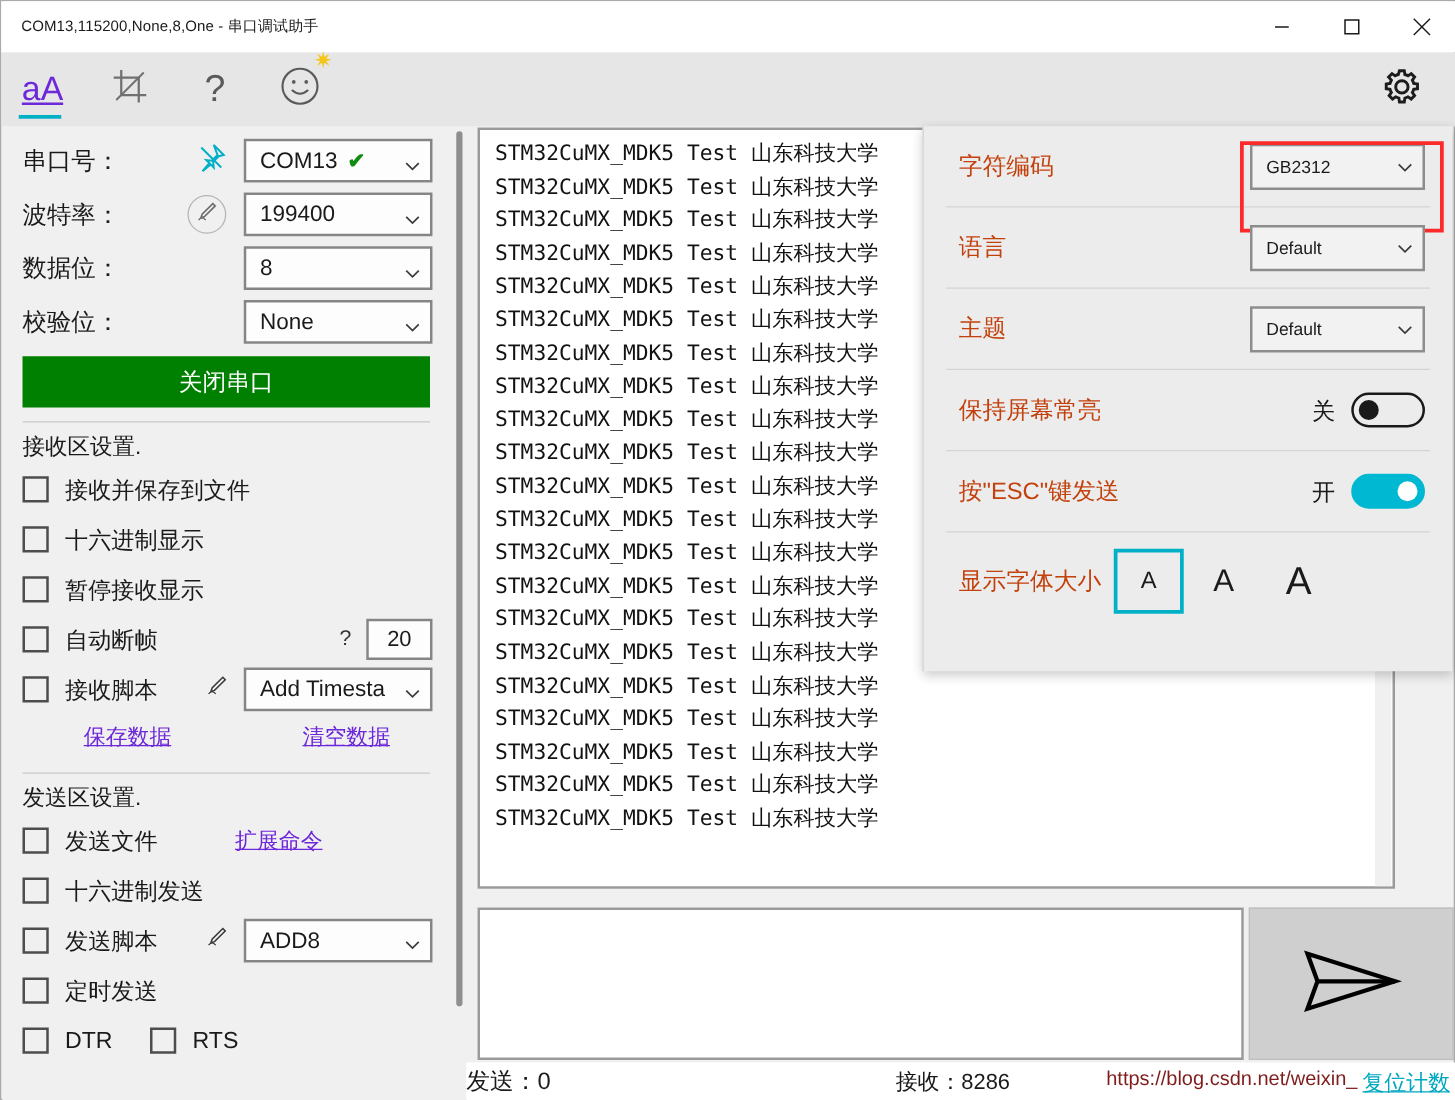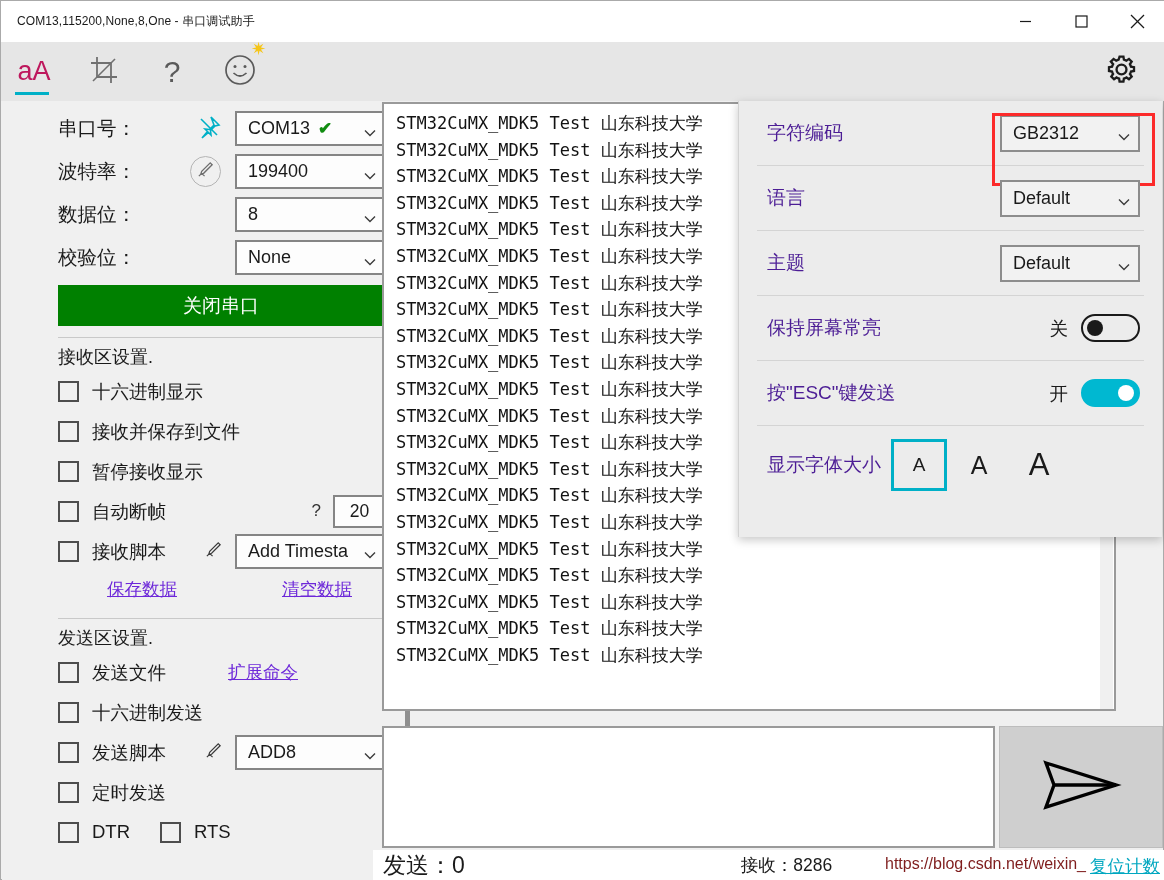--- a/index.html
+++ b/index.html
@@ -37,21 +37,21 @@
   .toolbar {
     position: absolute; left: 0; top: 41px; width: 1164px; height: 59px;
     background: #e6e6e6;
     display: flex; align-items: center;
   }
   .tb-item {
     position: relative; width: 62px; height: 59px;
     display: flex; align-items: center; justify-content: center;
   }
   .tb-item .glyph { font-size: 27px; color: #3c3c3c; line-height: 1; }
-  .tb-active .glyph { color: #be185d; }
+  .tb-active .glyph { color: #6d28d9; text-decoration: underline; }
   .tb-underline {
     position: absolute; bottom: 6px; left: 14px; width: 34px; height: 3px;
     background: #00b0c7;
   }
   .tb-item.tb-aa { width: 66px; }
   .tb-item.tb-crop { margin-left: 6px; }
   .tb-item.tb-help { margin-left: 6px; }
   .tb-item.tb-smile { margin-left: 6px; }
   .smile-wrap { position: relative; }
   .spark {
@@ -59,21 +59,21 @@
     line-height: 1;
   }
   .tb-gear {
     position: absolute; right: 14px; top: 0; width: 60px; height: 59px;
     display: flex; align-items: center; justify-content: center;
   }
 
   
   .leftpanel {
     position: absolute; left: 1px; top: 100px; width: 371px; height: 779px;
-    background: #f0f0f0; overflow: hidden; margin-left: 40px;
+    background: #f0f0f0; overflow: hidden;
   }
   .lp-scroll {
     position: absolute; right: 3px; top: 4px; width: 5px; height: 700px;
     background: #8f8f8f; border-radius: 3px;
   }
   .lp-inner { padding: 6px 14px 0 16px; width: 358px; }
 
   .row {
     display: flex; align-items: center; height: 43px;
   }
@@ -166,27 +166,27 @@
     position: absolute; left: 737px; top: 100px; width: 424px; height: 436px;
     background: #ececec;
     border-left: 1px solid #d2d2d2;
     box-shadow: 0 3px 9px rgba(0,0,0,0.22);
     overflow: hidden;
   }
   .st-row {
     position: relative; display: flex; align-items: center;
     height: 64px; padding: 0 22px 0 28px;
   }
-  .st-row .st-lbl { font-size: 19px; color: #4c1d95; white-space: nowrap; }
+  .st-row .st-lbl { font-size: 19px; color: #c2410c; white-space: nowrap; }
   .st-row .st-sp { flex: 1; }
   .st-div { height: 1px; background: #d4d4d4; margin: 0 18px; }
   .st-combo {
     position: relative; background: #f2f2f2; border: 2px solid #8d8d8d;
     width: 140px; height: 37px; display: flex; align-items: center;
-    padding: 0 26px 0 11px; font-size: 18px; color: #1a1a1a;
+    padding: 0 26px 0 11px; font-size: 14px; color: #1a1a1a;
   }
   .st-combo .chev { position: absolute; right: 8px; top: 50%; transform: translateY(-50%); width: 12px; height: 12px; }
   .hl-box {
     position: absolute; left: 253px; top: 12px; width: 163px; height: 73px;
     border: 3px solid #fc2a2a; pointer-events: none;
   }
   .onoff { font-size: 18.5px; color: #1a1a1a; margin-right: 13px; }
   .toggle {
     width: 59px; height: 28px; border-radius: 14px; position: relative; flex: none;
   }
@@ -220,21 +220,21 @@
     background: #cfcfcf; border: 1px solid #bdbdbd;
     display: flex; align-items: center; justify-content: center;
   }
 
   
   .statusbar {
     position: absolute; left: 372px; top: 849px; width: 791px; height: 30px;
     background: #ffffff;
     display: flex; align-items: center;
   }
-  .sb-send { font-size: 23px; color: #1a1a1a; margin-left: 10px; white-space: nowrap; }
+  .sb-send { font-size: 19px; color: #1a1a1a; white-space: nowrap; }
   .sb-recv { font-size: 17.5px; color: #1a1a1a; margin-left: 276px; white-space: nowrap; }
   .sb-mark {
     position: absolute; right: 78px; top: 5px;
     font-size: 16px; color: #7f1d1d; white-space: nowrap;
   }
   .sb-link {
     position: absolute; right: 4px; top: 4px;
     font-size: 17.5px; color: #00a7c0; text-decoration: underline; white-space: nowrap;
   }
 
@@ -383,26 +383,26 @@
 
 
       <div class="bigbtn">关闭串口</div>
 
       <div class="hr"></div>
 
       <div class="sect-title">接收区设置.</div>
 
       <div class="ckrow">
         <div class="ckbox"></div>
+        <span class="cktext">接收并保存到文件</span>
+      </div>
+
+      <div class="ckrow">
+        <div class="ckbox"></div>
         <span class="cktext">十六进制显示</span>
-      </div>
-
-      <div class="ckrow">
-        <div class="ckbox"></div>
-        <span class="cktext">接收并保存到文件</span>
       </div>
 
       <div class="ckrow">
         <div class="ckbox"></div>
         <span class="cktext">暂停接收显示</span>
       </div>
 
       <div class="ckrow">
         <div class="ckbox"></div>
         <span class="cktext">自动断帧</span>

